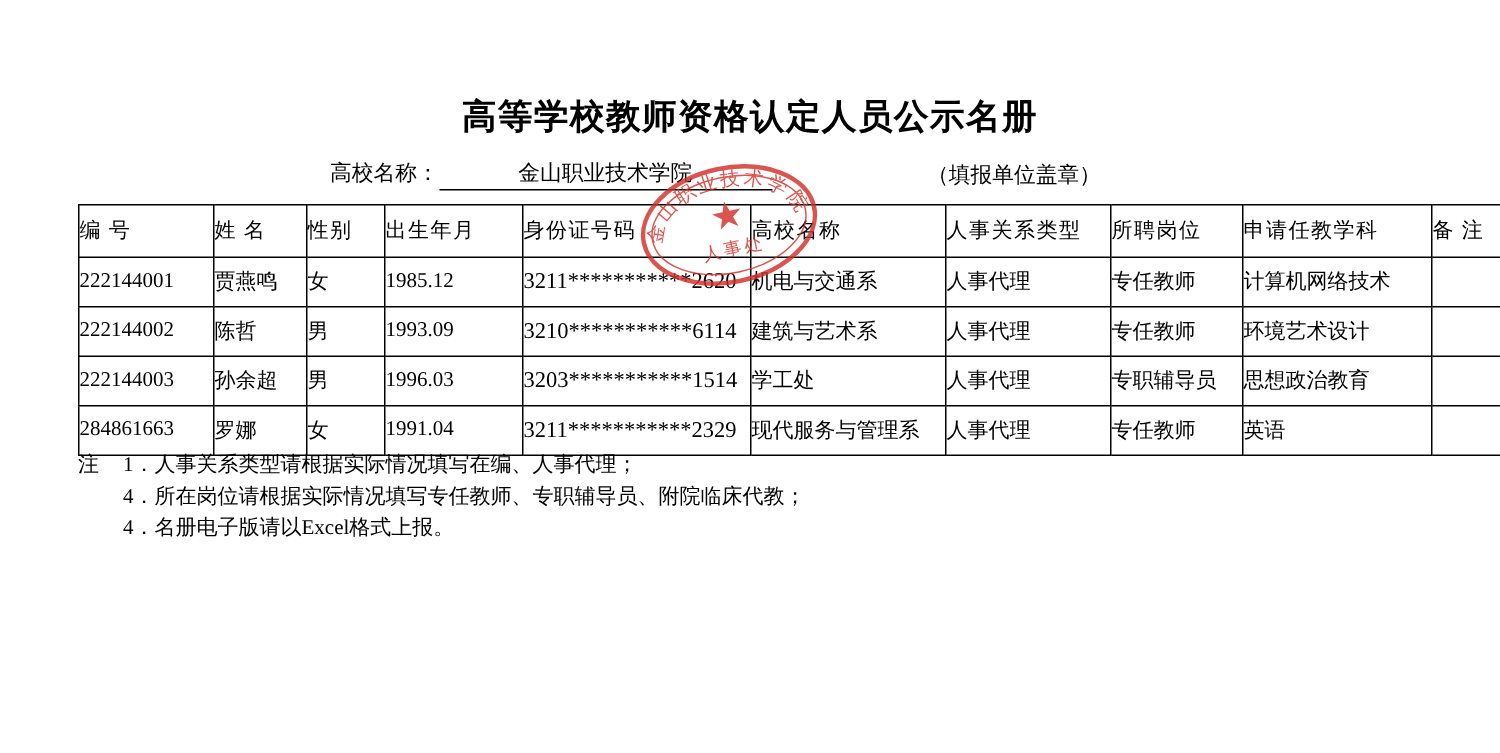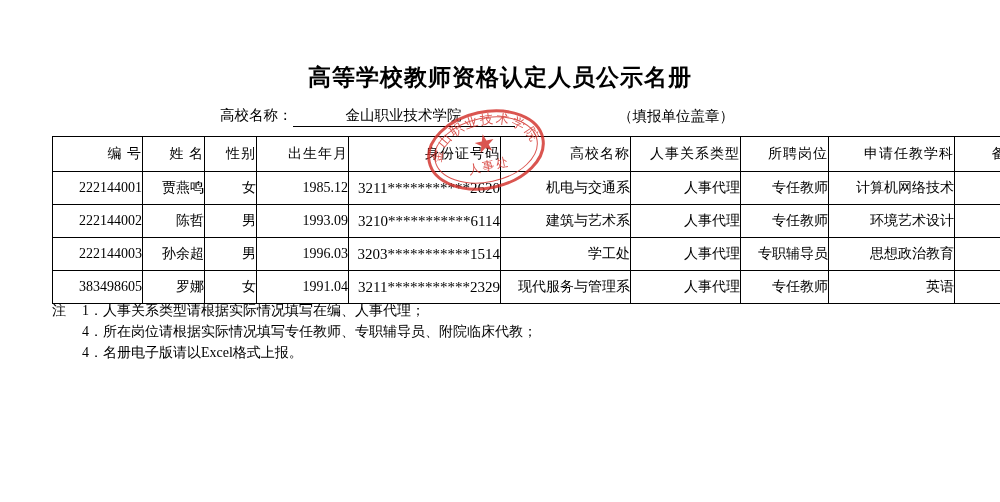--- a/index.html
+++ b/index.html
@@ -64,21 +64,21 @@
     position: absolute;
     top: 136px;
     left: 52px;
     border-collapse: collapse;
     font-size: 14px;
     table-layout: fixed;
     width: 896px;
   }
   table.roster th, table.roster td {
     border: 1px solid #000;
-    text-align: right;
+    text-align: left;
     vertical-align: middle;
     padding: 0;
     height: 32px;
     font-weight: normal;
     font-family: "Liberation Serif", "DejaVu Serif", serif;
   }
   table.roster thead th {
     height: 34px;
     letter-spacing: 1px;
   }
@@ -201,21 +201,21 @@
         <td>男</td>
         <td>1996.03</td>
         <td class="cell-id">3203***********1514</td>
         <td>学工处</td>
         <td>人事代理</td>
         <td>专职辅导员</td>
         <td>思想政治教育</td>
         <td></td>
       </tr>
       <tr>
-        <td>383498605</td>
+        <td>284861663</td>
         <td>罗娜</td>
         <td>女</td>
         <td>1991.04</td>
         <td class="cell-id">3211***********2329</td>
         <td>现代服务与管理系</td>
         <td>人事代理</td>
         <td>专任教师</td>
         <td>英语</td>
         <td></td>
       </tr>

